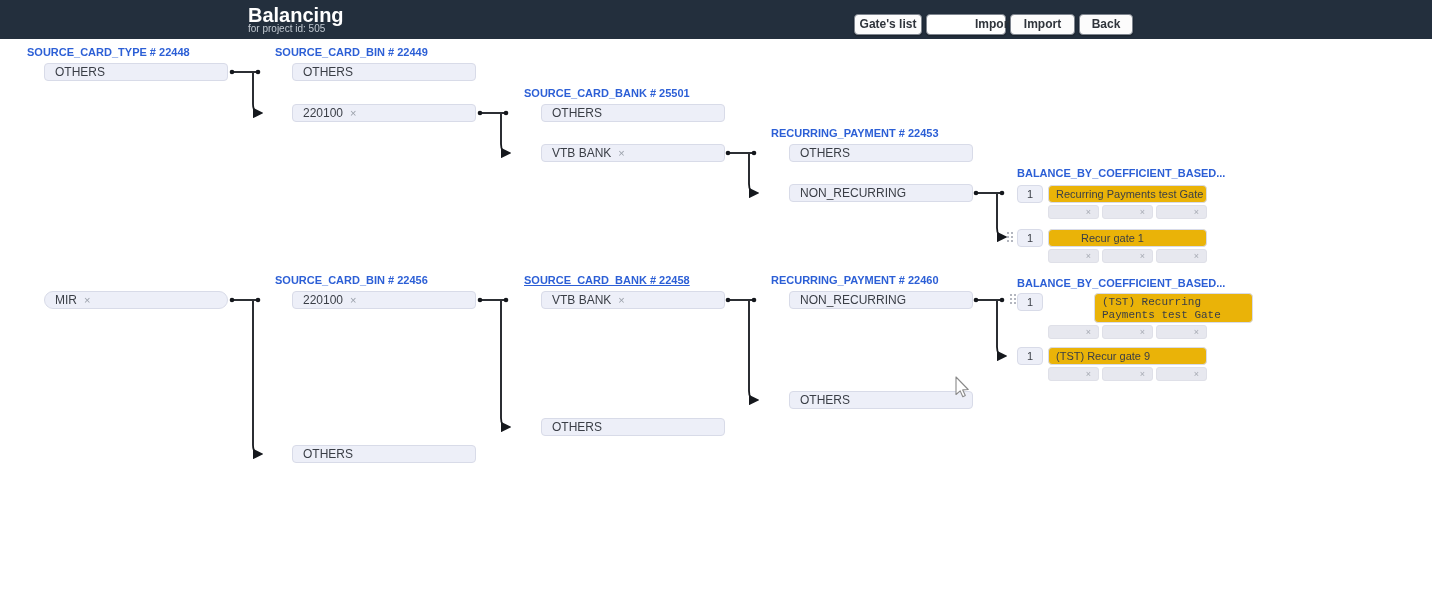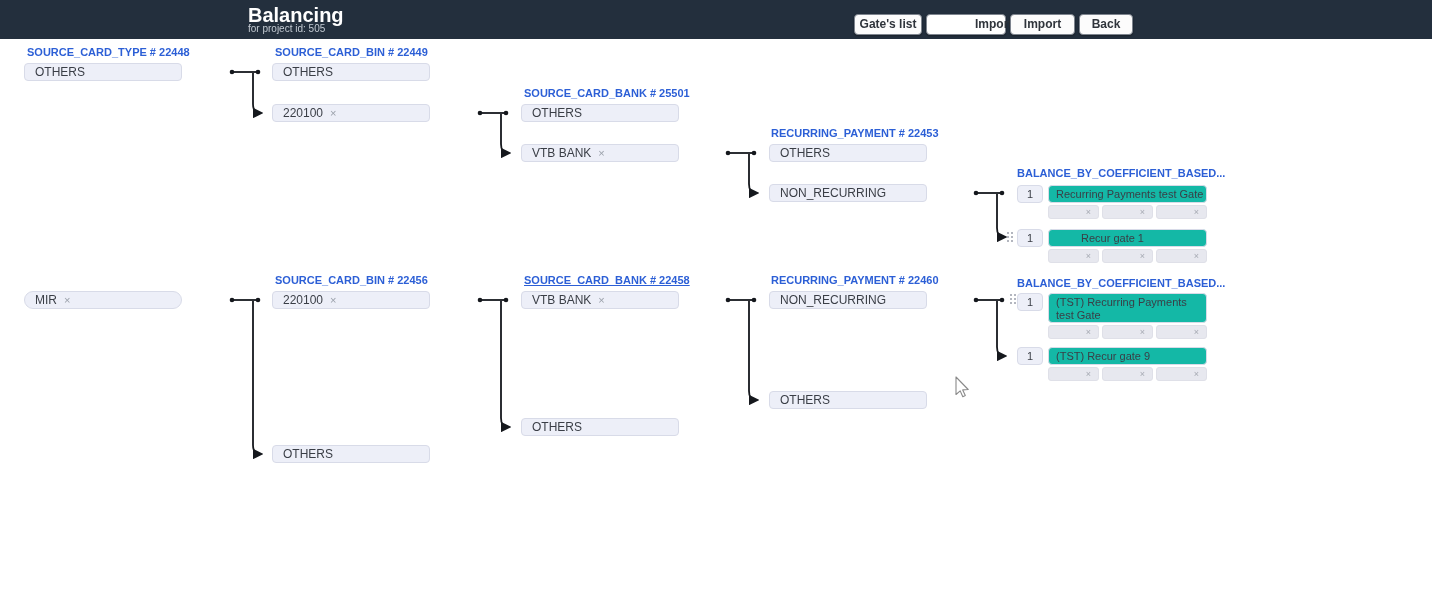--- a/index.html
+++ b/index.html
@@ -16,33 +16,33 @@
     background:#fcfcfc;color:#2f343b;font-family:"Liberation Sans",sans-serif;
     font-size:12px;font-weight:bold;text-align:center;line-height:19px;padding:0;
     box-shadow:0 1px 2px rgba(0,0,0,0.35);cursor:pointer;
   }
   .btn.active{background:#ffffff;padding-left:48px;}
   
   .node-title{
     position:absolute;color:#2c5fd6;font-size:11px;font-weight:bold;white-space:nowrap;
   }
   .chip{
-    position:absolute;width:158px;height:18px;box-sizing:border-box;
+    position:absolute;width:184px;height:18px;box-sizing:border-box;
     background:#edeff8;border:1px solid #d8dbe8;border-radius:4px;
-    font-size:12px;color:#3a3e46;line-height:16px;padding-left:10px;white-space:nowrap;
+    font-size:12px;color:#3a3e46;line-height:16px;padding-left:10px;white-space:nowrap;margin-left:20px;
   }
   .chip .remove{color:#9aa0aa;font-size:11px;margin-left:7px;}
   .coef{
     position:absolute;width:26px;height:18px;box-sizing:border-box;
     background:#edeff8;border:1px solid #d8dbe8;border-radius:4px;
     font-size:11px;color:#3a3e46;line-height:16px;text-align:center;
   }
   .gate{
     position:absolute;width:159px;box-sizing:border-box;
-    background:#14b8a6;border:1px solid #d8dbe8;border-radius:4px;
+    background:#eab308;border:1px solid #d8dbe8;border-radius:4px;
     font-size:11px;color:#3a3e46;line-height:13px;padding:2px 4px 1px 7px;
   }
   .gate.h1{height:18px;white-space:nowrap;overflow:hidden;}
   .gate.h2{height:30px;}
   .xcell{
     position:absolute;width:51px;height:14px;box-sizing:border-box;
     background:#e7e8ef;border:1px solid #dfe0e8;border-radius:3px;
     text-align:right;padding-right:7px;font-size:9px;line-height:12px;color:#a6aab3;
   }
   .handle{
@@ -179,21 +179,21 @@
 <div class="chip" style="left:769px;top:291px;">
   <span>NON_RECURRING</span>
 </div>
 <div class="chip" style="left:769px;top:391px;">
   <span>OTHERS</span>
 </div>
 
 <div class="node-title" style="left:1017px;top:277px;">BALANCE_BY_COEFFICIENT_BASED...</div>
 <div class="handle" style="left:1009px;top:293px;"></div>
 <div class="coef" style="left:1017px;top:293px;">1</div>
-<div class="gate h2" style="left:1048px;top:293px;">(TST) Recurring Payments test Gate</div>
+<div class="gate h2" style="left:1094px;top:293px;font-family:Liberation Mono, monospace;">(TST) Recurring Payments test Gate</div>
 <div class="xcell" style="left:1048px;top:325px;"><span>×</span></div>
 <div class="xcell" style="left:1102px;top:325px;"><span>×</span></div>
 <div class="xcell" style="left:1156px;top:325px;"><span>×</span></div>
 <div class="coef" style="left:1017px;top:347px;">1</div>
 <div class="gate h1" style="left:1048px;top:347px;">(TST) Recur gate 9</div>
 <div class="xcell" style="left:1048px;top:367px;"><span>×</span></div>
 <div class="xcell" style="left:1102px;top:367px;"><span>×</span></div>
 <div class="xcell" style="left:1156px;top:367px;"><span>×</span></div>
 
 <svg class="overlay" width="1432" height="606">

